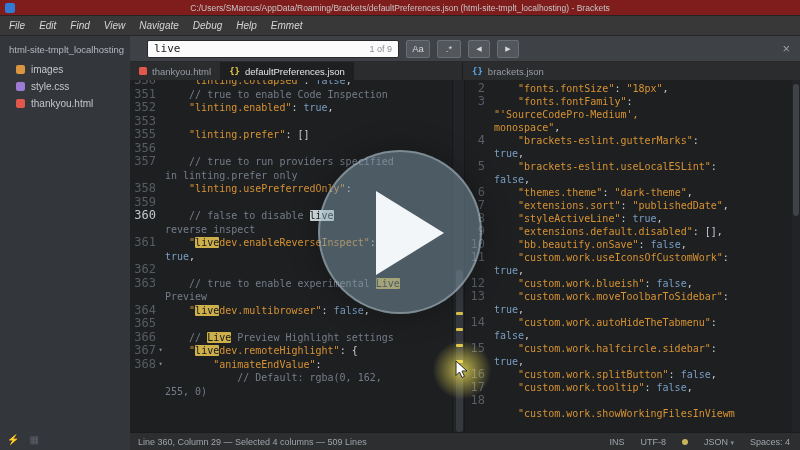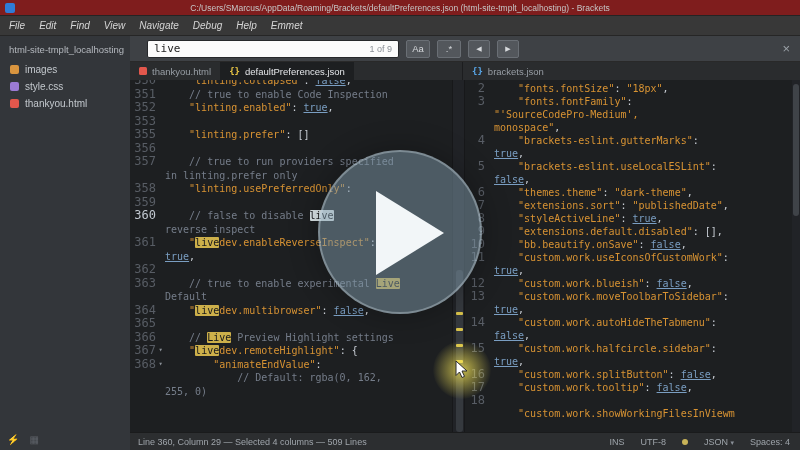--- a/index.html
+++ b/index.html
@@ -14,21 +14,21 @@
   #window-title{font-size:8.5px;color:#c6c6c6;white-space:nowrap;}
 
   
   #menubar{position:absolute;left:0;top:16px;width:800px;height:20px;background:#383838;
     border-bottom:1px solid #262626;display:flex;align-items:center;padding-left:2px;font-style:italic;}
   .menu-item{color:#d6d6d6;font-size:10px;padding:0 7px;line-height:20px;cursor:default;}
 
   
   #sidebar{position:absolute;left:0;top:36px;width:130px;height:414px;background:#33363a;}
   #project-header{padding:8px 8px 6px 9px;color:#b4b8be;font-size:9.5px;white-space:nowrap;overflow:hidden;}
-  .file-row{display:flex;align-items:center;height:17px;padding-left:10px;color:#c3c8cd;font-size:10px;}
+  .file-row{display:flex;align-items:center;height:17px;padding-left:16px;color:#c3c8cd;font-size:10px;}
   .file-icon{width:9px;height:9px;border-radius:2px;margin-right:6px;flex:none;}
   #sidebar-toolbar{position:absolute;left:0;bottom:2px;height:16px;display:flex;align-items:center;
     padding-left:7px;gap:10px;}
   .sb-tool{color:#5d6167;font-size:10px;line-height:16px;}
 
   
   #searchbar{position:absolute;left:130px;top:36px;width:670px;height:26px;background:#3e4145;
     border-bottom:1px solid #292929;display:flex;align-items:center;padding:0 10px 0 17px;}
   #search-field{width:252px;height:18px;background:#fbfbfb;border:1px solid #26282b;border-radius:2px;
     display:flex;align-items:center;padding:0 6px;}
@@ -55,21 +55,21 @@
   #editor-right{position:absolute;left:465px;top:80px;width:327px;height:352px;overflow:hidden;background:#1d1f21;}
   #editor-right-inner{padding-top:2px;}
   .crow{display:flex;height:13.5px;line-height:13.5px;white-space:pre;
     font-family:"DejaVu Sans Mono",monospace;font-size:10px;}
   #editor-right-inner .crow{height:13px;line-height:13px;}
   .gut{width:26px;text-align:right;color:#585d65;font-size:12px;flex:none;}
   #editor-right-inner .gut{width:20px;}
   .gut-active{color:#c2c9d1;}
   .foldcol{width:9px;flex:none;color:#8a9097;font-size:7px;text-align:center;}
   .codetxt{flex:1;overflow:hidden;}
-  .t-key{color:#d89333;} .t-str{color:#d89333;} .t-atom{color:#7a9ec2;text-decoration:underline;}
+  .t-key{color:#d89333;} .t-str{color:#d89333;} .t-atom{color:#7a9ec2;}
   .t-com{color:#757d8a;} .t-pln{color:#c8cdd4;}
   .t-hit{background:#cdb04a;color:#17181b;border-radius:1px;}
   .t-cur{background:#dce6e9;color:#17181b;border-radius:1px;}
 
   
   #pane-scrollbar{position:absolute;left:452px;top:80px;width:13px;height:352px;background:#212327;
     border-left:1px solid #17181a;border-right:1px solid #17181a;}
   #pane-thumb{position:absolute;left:3px;top:190px;width:7px;height:162px;background:#35393e;border-radius:3px;}
   .tick{position:absolute;left:3px;width:7px;height:3px;background:#d8c24a;border-radius:1px;}
   #right-scrollbar{position:absolute;left:792px;top:80px;width:8px;height:352px;background:#212327;}
@@ -177,21 +177,21 @@
         <div class="crow"><span class="gut">357</span><span class="foldcol"></span><span class="codetxt"><span class="t-com">    // true to run providers specified</span></span></div>
         <div class="crow"><span class="gut"></span><span class="foldcol"></span><span class="codetxt"><span class="t-com">in linting.prefer only</span></span></div>
         <div class="crow"><span class="gut">358</span><span class="foldcol"></span><span class="codetxt"><span class="t-key">    "linting.usePreferredOnly"</span><span class="t-pln">:</span></span></div>
         <div class="crow"><span class="gut">359</span><span class="foldcol"></span><span class="codetxt"></span></div>
         <div class="crow"><span class="gut gut-active">360</span><span class="foldcol"></span><span class="codetxt"><span class="t-com">    // false to disable </span><span class="t-cur">live</span></span></div>
         <div class="crow"><span class="gut"></span><span class="foldcol"></span><span class="codetxt"><span class="t-com">reverse inspect</span></span></div>
         <div class="crow"><span class="gut">361</span><span class="foldcol"></span><span class="codetxt"><span class="t-key">    "</span><span class="t-hit">live</span><span class="t-key">dev.enableReverseInspect"</span><span class="t-pln">:</span></span></div>
         <div class="crow"><span class="gut"></span><span class="foldcol"></span><span class="codetxt"><span class="t-atom">true</span><span class="t-pln">,</span></span></div>
         <div class="crow"><span class="gut">362</span><span class="foldcol"></span><span class="codetxt"></span></div>
         <div class="crow"><span class="gut">363</span><span class="foldcol"></span><span class="codetxt"><span class="t-com">    // true to enable experimental </span><span class="t-hit">Live</span></span></div>
-        <div class="crow"><span class="gut"></span><span class="foldcol"></span><span class="codetxt"><span class="t-com">Default</span></span></div>
+        <div class="crow"><span class="gut"></span><span class="foldcol"></span><span class="codetxt"><span class="t-com">Preview</span></span></div>
         <div class="crow"><span class="gut">364</span><span class="foldcol"></span><span class="codetxt"><span class="t-key">    "</span><span class="t-hit">live</span><span class="t-key">dev.multibrowser"</span><span class="t-pln">: </span><span class="t-atom">false</span><span class="t-pln">,</span></span></div>
         <div class="crow"><span class="gut">365</span><span class="foldcol"></span><span class="codetxt"></span></div>
         <div class="crow"><span class="gut">366</span><span class="foldcol"></span><span class="codetxt"><span class="t-com">    // </span><span class="t-hit">Live</span><span class="t-com"> Preview Highlight settings</span></span></div>
         <div class="crow"><span class="gut">367</span><span class="foldcol">▾</span><span class="codetxt"><span class="t-key">    "</span><span class="t-hit">live</span><span class="t-key">dev.remoteHighlight"</span><span class="t-pln">: {</span></span></div>
         <div class="crow"><span class="gut">368</span><span class="foldcol">▾</span><span class="codetxt"><span class="t-key">        "animateEndValue"</span><span class="t-pln">:</span></span></div>
         <div class="crow"><span class="gut"></span><span class="foldcol"></span><span class="codetxt"><span class="t-com">            // Default: rgba(0, 162,</span></span></div>
         <div class="crow"><span class="gut"></span><span class="foldcol"></span><span class="codetxt"><span class="t-com">255, 0)</span></span></div>
       </div>
   </div>
 

